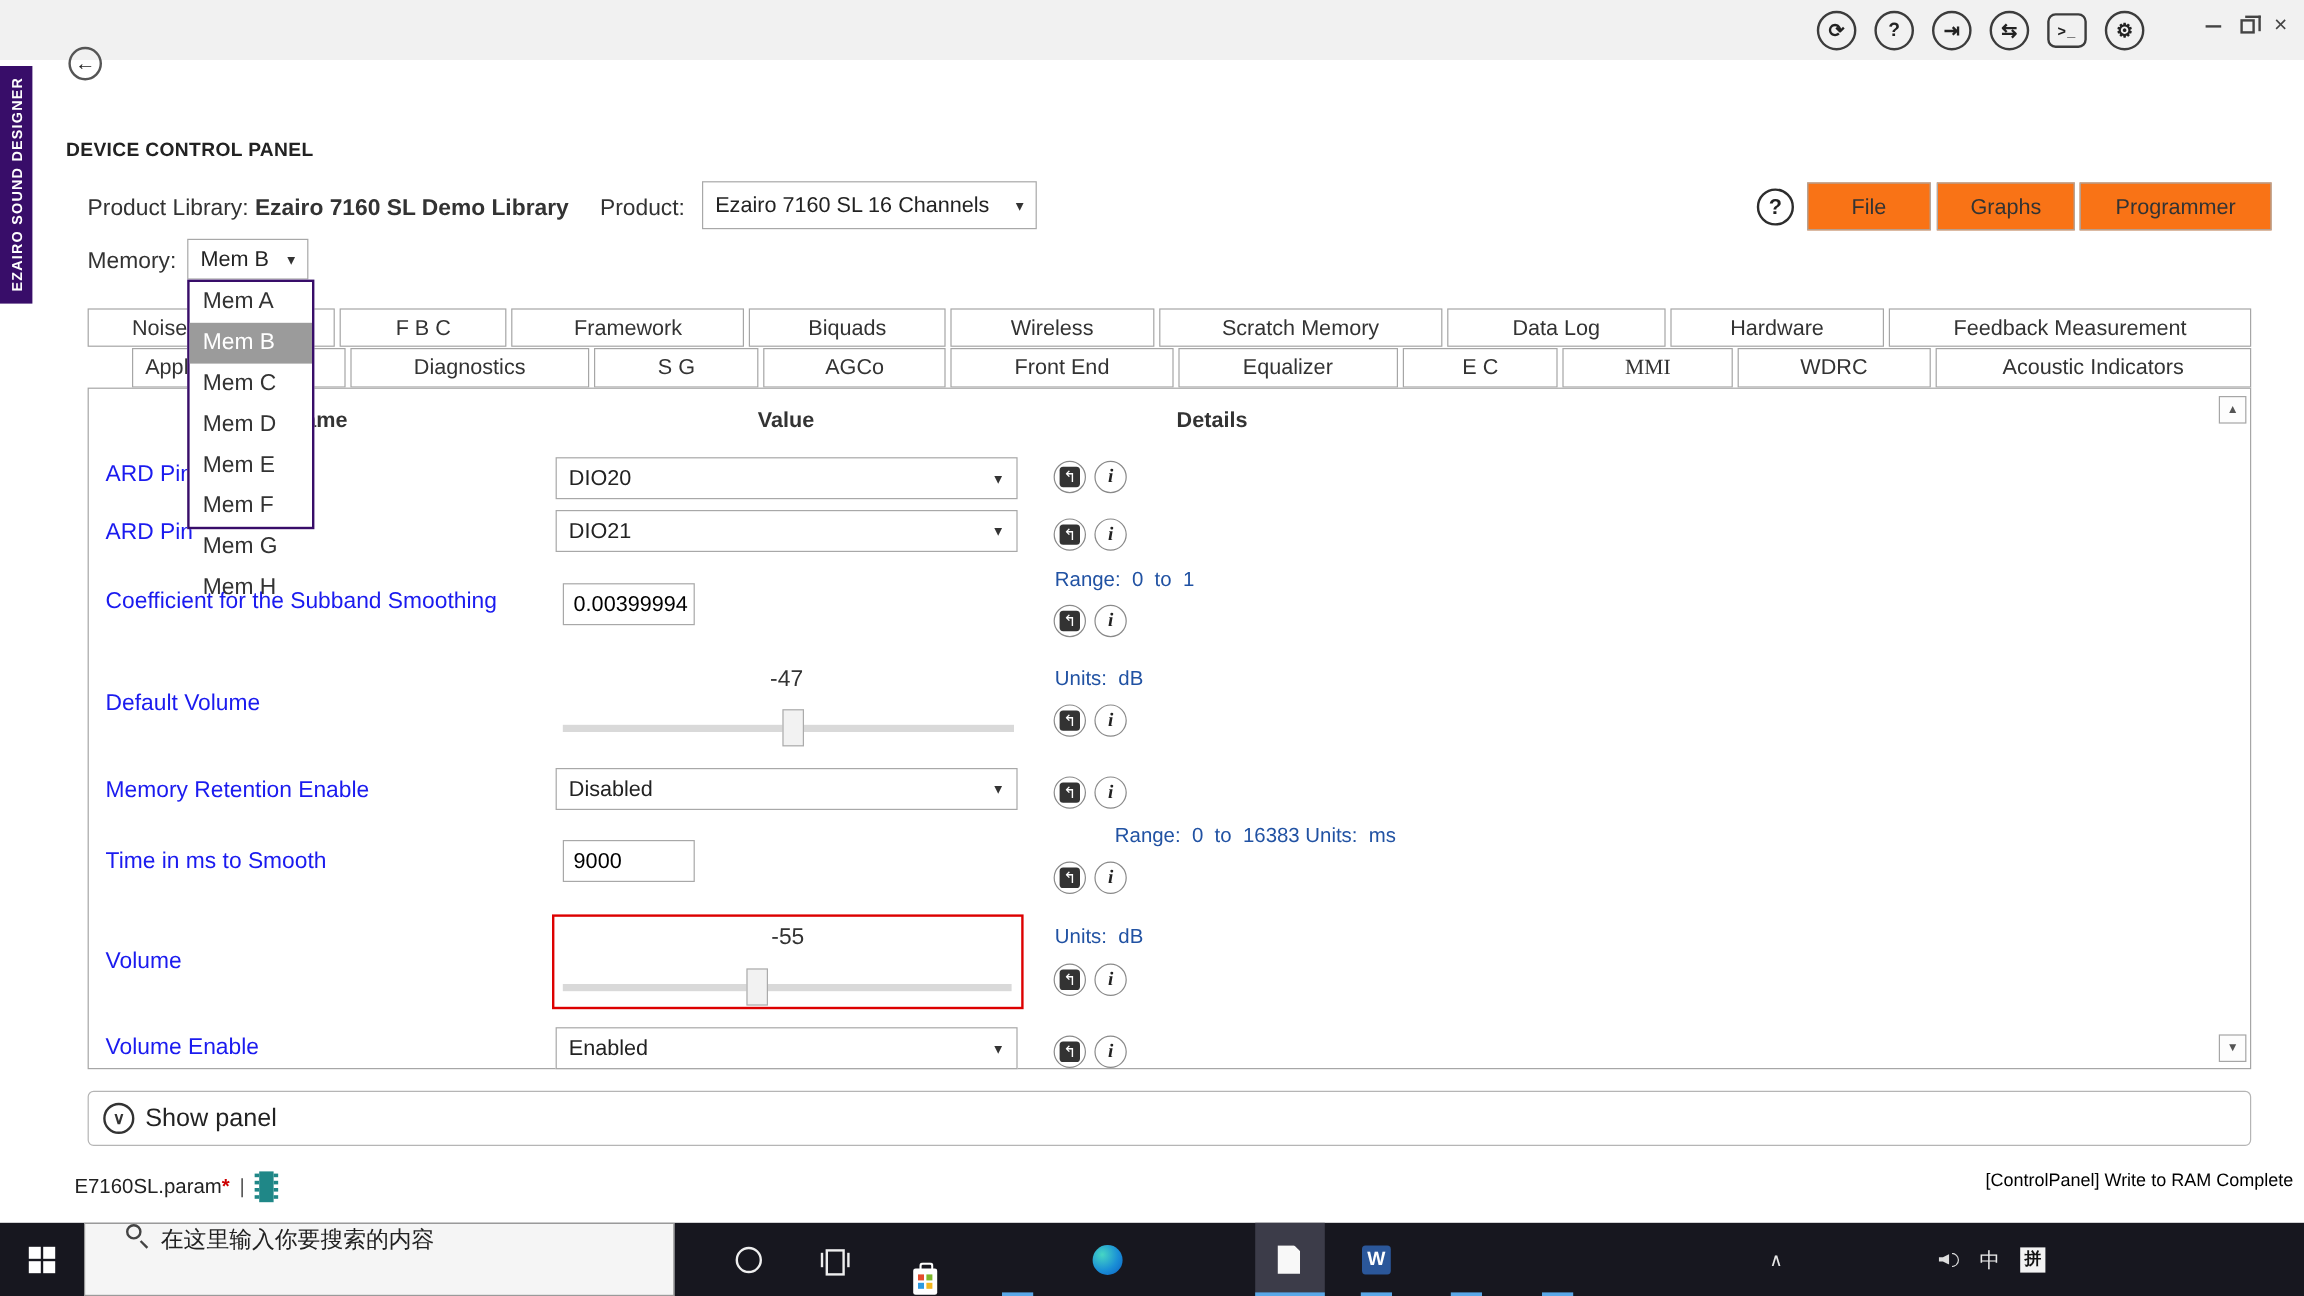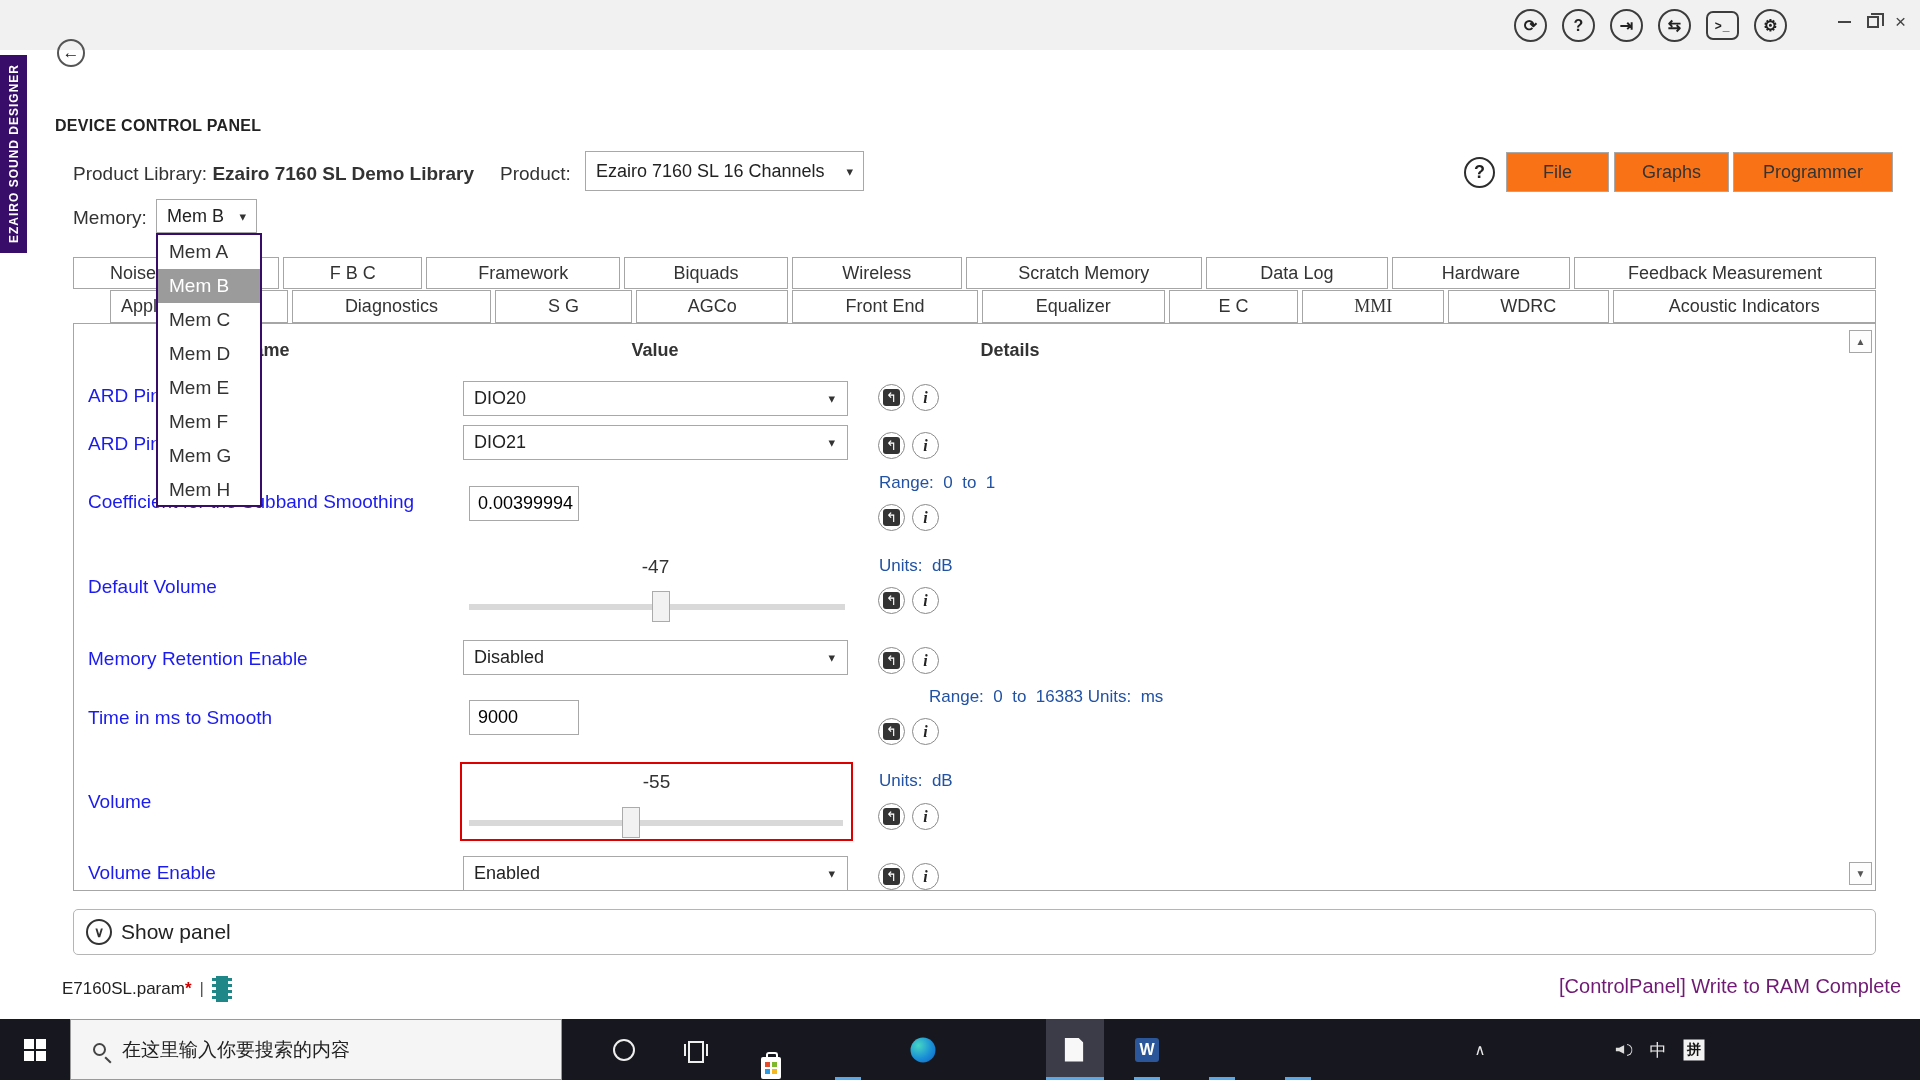--- a/index.html
+++ b/index.html
@@ -43,21 +43,21 @@
   .bold { font-weight:bold; }
   .combo { background:#fff; border:1px solid #a8a8a8; display:flex; align-items:center; }
   .combo .txt { padding-left:10px; font-size:18px; color:#222; flex:1; white-space:nowrap; overflow:hidden; }
   .combo .arr { padding-right:10px; font-size:13px; color:#333; }
   .help-circle { left:1464px; top:157px; width:31px; height:31px; border:2.5px solid #2d2d2d; border-radius:50%;
                  display:flex; align-items:center; justify-content:center; font-weight:bold; font-size:18px; color:#222; }
   .hbtn { height:40px; border:1px solid #a9a9a9; background:#f97316; display:flex; align-items:center;
           justify-content:center; font-size:18px; color:#333; }
 
   
-  .mem-list { left:156px; top:233px; width:106px; height:274px; background:#fff;
+  .mem-list { left:156px; top:233px; width:106px; height:208px; background:#fff;
               border:2px solid #380d69; z-index:60; }
   .mem-item { height:34px; line-height:34px; padding-left:11px; font-size:19px; color:#333; }
   .mem-item.sel { background:#9b9b9b; color:#fff; }
 
   
   .tabrow { display:flex; gap:4px; }
   .tab { border:1px solid #a6a6a6; background:#fff; text-align:center; font-size:18px; color:#333;
          white-space:nowrap; overflow:hidden; }
   .tabrow1 .tab { line-height:30px; height:32px; }
   .tabrow2 .tab { line-height:31px; height:33px; }
@@ -92,29 +92,29 @@
   .graphs-bar { left:73px; top:909px; width:1803px; height:46px; border:1.5px solid #b5b5b5; border-radius:5px;
                 display:flex; align-items:center; background:#fff; }
   .chev-circle { width:26px; height:26px; border:2px solid #333; border-radius:50%; margin-left:12px;
                  display:flex; align-items:center; justify-content:center; font-size:14px; font-weight:bold; color:#333; }
   .graphs-label { margin-left:9px; font-size:21px; color:#222; }
 
   
   .status-file { left:62px; top:976px; font-size:17px; color:#222; display:flex; align-items:center; gap:8px; }
   .star { color:#cc0000; font-weight:bold; }
   .sep { color:#555; }
-  .status-msg { right:19px; top:975px; font-size:20px; color:#701a75; }
+  .status-msg { right:9px; top:975px; font-size:15px; color:#000000; }
 
   
   .taskbar { left:0; top:1019px; width:1920px; height:61px; background:#17171f; }
   .tb-center { position:absolute; top:50%; transform:translate(-50%,-50%); }
   .winlogo { display:grid; grid-template-columns:10px 10px; grid-template-rows:10px 10px; gap:2px; }
   .winlogo div { background:#fff; }
   .searchbox { position:absolute; left:70px; top:0; width:492px; height:61px; background:#f5f5f5;
-               border:1px solid #9a9a9a; display:flex; align-items:center; }
+               border:1px solid #9a9a9a; display:flex; align-items:flex-start;padding-left:12px; }
   .mag { width:13px; height:13px; border:2px solid #444; border-radius:50%; position:relative; margin-left:22px; }
   .mag::after { content:""; position:absolute; width:2px; height:8px; background:#444; left:12px; top:11px;
                 transform:rotate(-45deg); }
   .search-text { margin-left:16px; font-size:19px; color:#222; }
   .cortana { width:22px; height:22px; border:2px solid #eee; border-radius:50%; }
   .taskview { width:20px; height:18px; position:relative; }
   .taskview::before { content:""; position:absolute; left:4px; top:0; width:12px; height:18px; border:2px solid #eee; }
   .taskview::after { content:""; position:absolute; left:0; top:3px; width:20px; height:12px;
                      border-left:2px solid #eee; border-right:2px solid #eee; }
   .storeicon { width:20px; height:22px; background:#fff; border-radius:2px; position:relative; }

